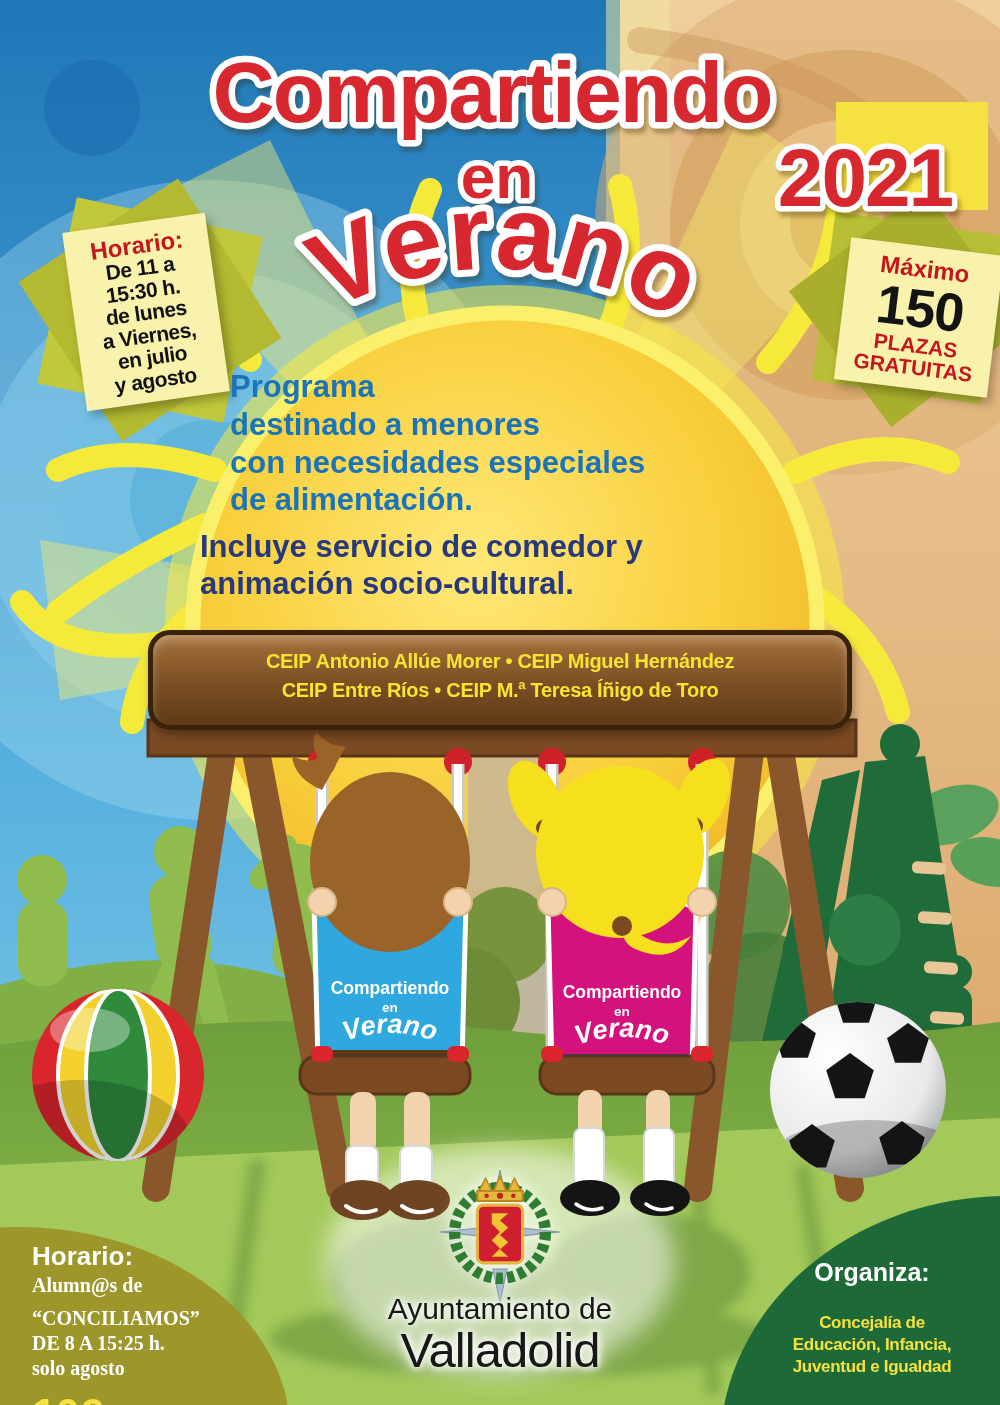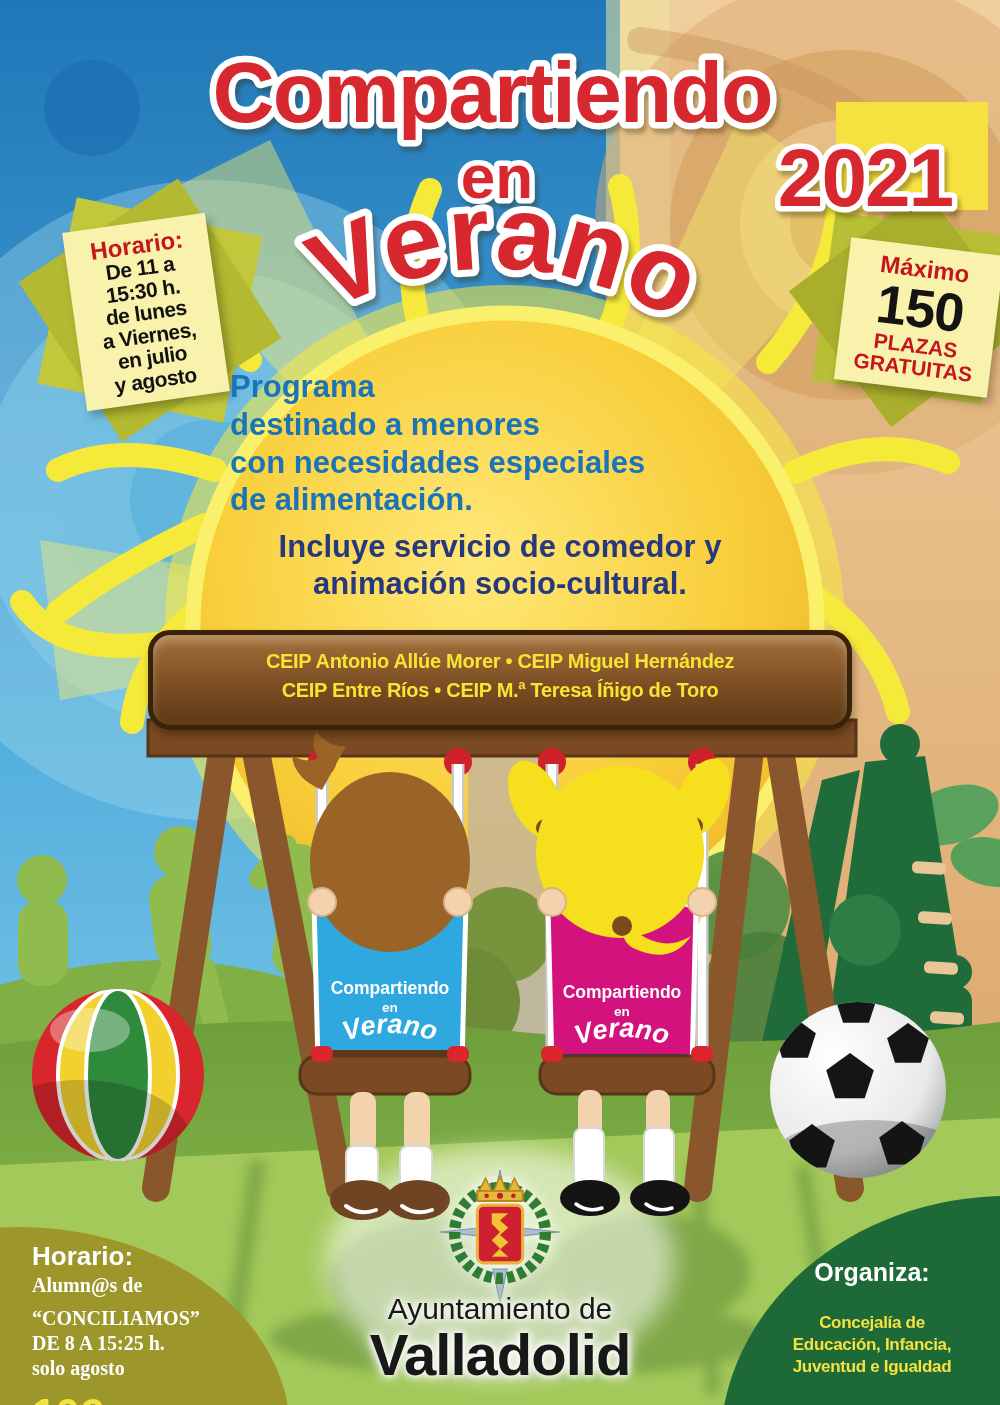--- a/index.html
+++ b/index.html
@@ -15,21 +15,21 @@
   .badge-left{left:74px;top:222px;width:132px;transform:rotate(-8deg);}
   .badge-right{left:842px;top:246px;width:142px;transform:rotate(7deg);}
   .badge .bhead{color:#C5161D;font-size:24px;line-height:1.05;}
   .badge .bbody{color:#111;font-size:21px;line-height:1.07;letter-spacing:-.5px;}
   .badge .bnum{color:#141414;font-size:54px;line-height:1.0;letter-spacing:-1px;}
   .badge .bsub{color:#C5161D;font-size:21px;line-height:1.05;}
 
   
   .sun-p1{left:230px;top:368px;width:545px;color:#1B74B8;
           font-size:31px;font-weight:bold;line-height:1.22;}
-  .sun-p2{left:200px;top:528px;width:600px;text-align:center;color:#28387E;
+  .sun-p2{left:200px;top:528px;width:600px;color:#28387E;
           font-size:31px;font-weight:bold;line-height:1.2;}
 
   
   .banner{left:148px;top:630px;width:704px;height:100px;box-sizing:border-box;
           background:linear-gradient(#A5713A,#7B4E23 55%,#5E3A16);
           border:5px solid #3A2208;border-radius:22px;
           box-shadow:inset 0 6px 8px rgba(255,255,255,.25), 2px 5px 8px rgba(0,0,0,.3);
           text-align:center;color:#F7E433;font-weight:bold;font-size:20px;
           padding-top:12px;line-height:1.45;letter-spacing:-.3px;}
 
@@ -38,21 +38,21 @@
   .conc .chead{font-size:26px;}
   .conc .cline{font-size:20px;font-family:Liberation Serif, serif;}
   .conc .cyellow{color:#ffffff;margin-top:8px;}
   .conc .price-row{margin-top:6px;color:#F5E13F;}
   .conc .price{font-size:44px;letter-spacing:-1px;}
 
   
   .city{left:300px;top:1292px;width:400px;text-align:center;color:#181818;
         text-shadow:0 0 6px #fff,0 0 10px #fff,0 0 16px #fff;}
   .city .c1{font-size:30px;font-weight:normal;}
-  .city .c2{font-size:58px;font-weight:bold;letter-spacing:-1px;line-height:1.0;}
+  .city .c2{font-size:49px;font-weight:normal;letter-spacing:-1px;line-height:1.0;}
   .crest{left:438px;top:1168px;filter:drop-shadow(0 0 7px #fff);}
 
   
   .org{left:756px;top:1256px;width:232px;text-align:center;font-weight:bold;line-height:1.28;}
   .org .ohead{color:#fff;font-size:25px;margin-bottom:24px;}
   .org .obody{color:#F5E13F;font-size:17px;letter-spacing:-.3px;}
 </style>
 </head>
 <body>
 

